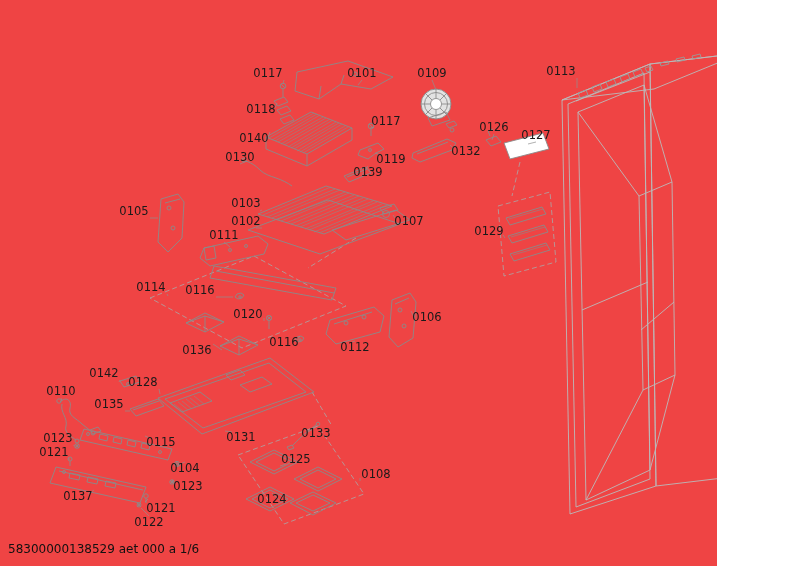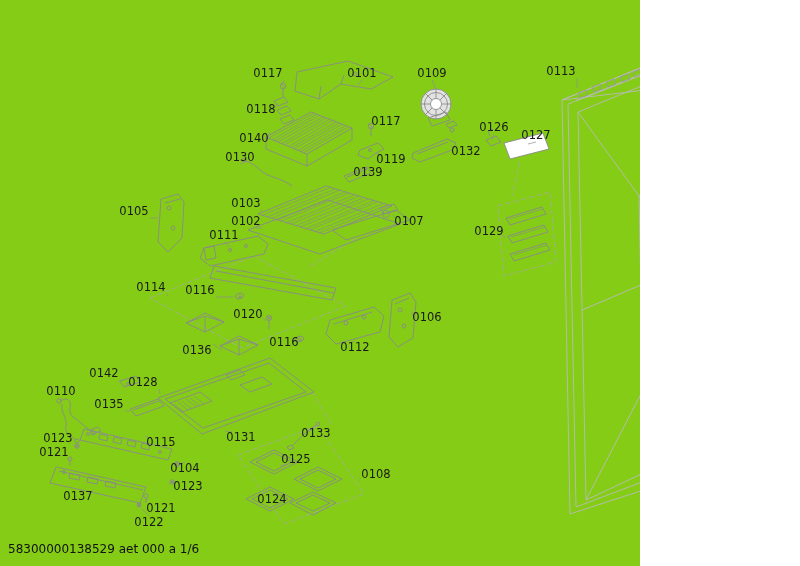--- a/index.html
+++ b/index.html
@@ -1,16 +1,16 @@
 <!DOCTYPE html>
 <html><head>
 <meta charset="utf-8">
 <style>
   html,body{margin:0;padding:0;background:#ffffff;}
-  .stage{position:relative;width:640px;height:566px;background:#84cc16;overflow:hidden;}
+  .stage{position:relative;width:717px;height:566px;background:#ef4444;overflow:hidden;}
   svg{display:block;}
   text{font-family:"DejaVu Sans","Liberation Sans",sans-serif;}
   .lbl{font-size:11.5px;}
   .footer{font-size:12px;}
 </style>
 </head>
 <body>
 
 <div class="stage">
   <svg width="800" height="566" viewBox="0 0 800 566">

